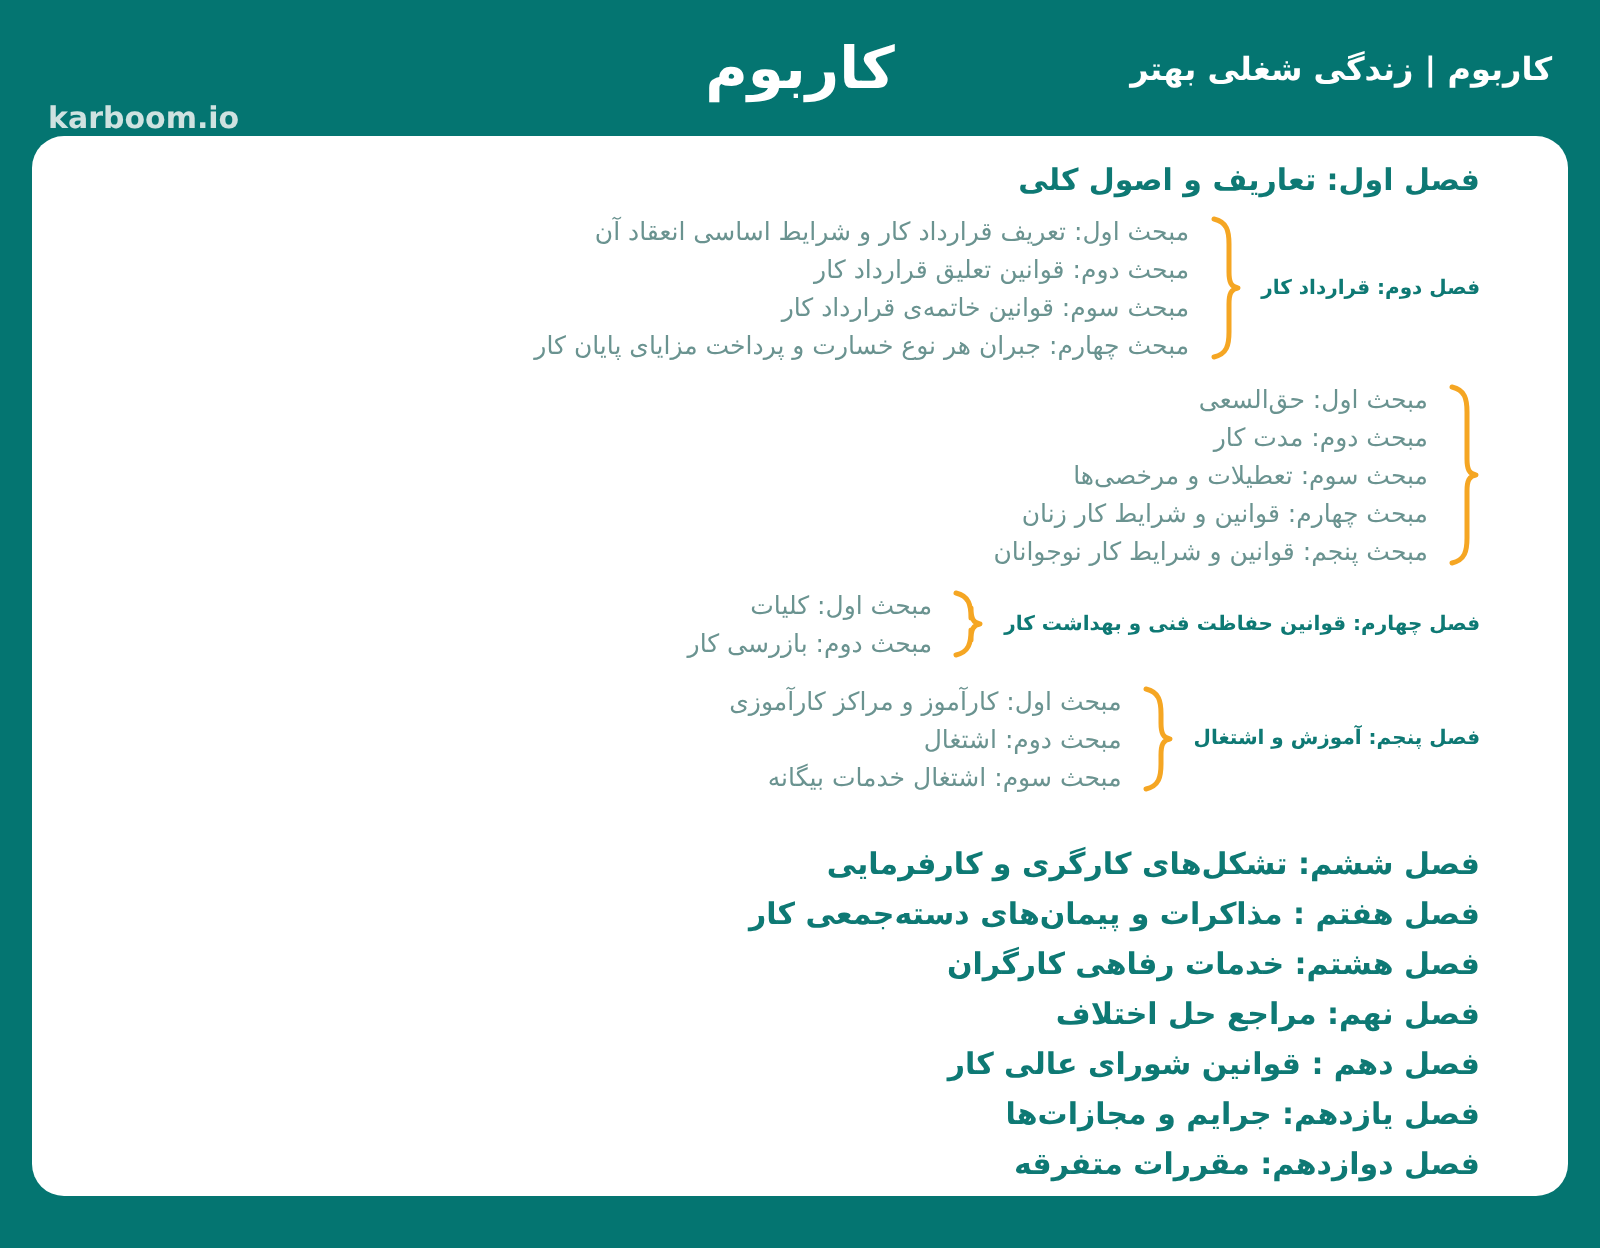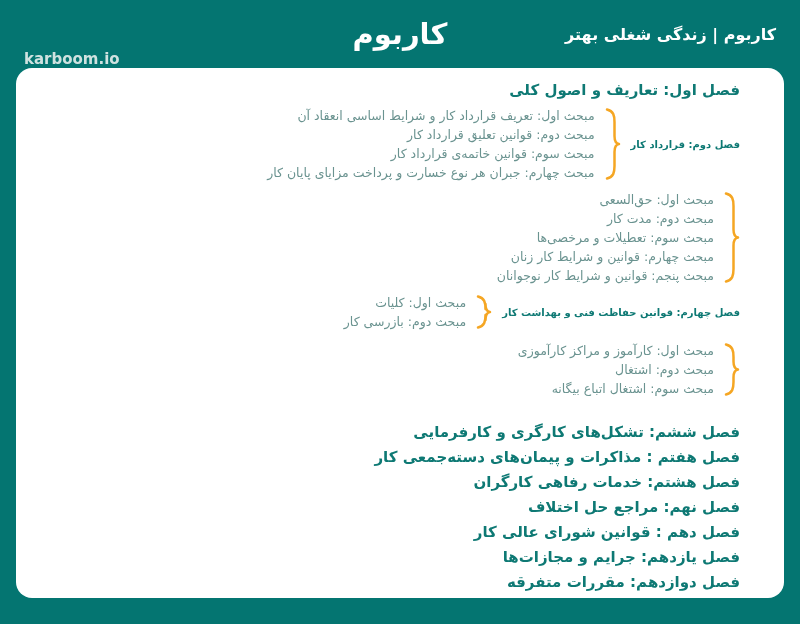--- a/index.html
+++ b/index.html
@@ -139,27 +139,28 @@
         <span class="group-title">فصل چهارم: قوانین حفاظت فنی و بهداشت کار</span>
         <svg width="16" height="34" viewBox="0 0 16 34" class="brace">
           <path d="M2 1.5 C8.5 3 9.5 7.5 9.5 14 L9.5 9 C9.5 14 10.5 16.5 14 17 C10.5 17.5 9.5 20 9.5 25 L9.5 20 C9.5 26.5 8.5 31 2 32.5" fill="none" stroke="#F5A623" stroke-width="2.5" stroke-linecap="round" stroke-linejoin="round"></path>
         </svg>
         <div class="topics">
           <div class="topic">مبحث اول: کلیات</div>
           <div class="topic">مبحث دوم: بازرسی کار</div>
         </div>
       </div>
       <div class="chapter-group">
+        <span class="group-title">فصل پنجم: آموزش و اشتغال</span>
         <svg width="16" height="53" viewBox="0 0 16 53" class="brace">
           <path d="M2 1.5 C8.5 3 9.5 7.5 9.5 14 L9.5 18.5 C9.5 23.5 10.5 26 14 26.5 C10.5 27 9.5 29.5 9.5 34.5 L9.5 39 C9.5 45.5 8.5 50 2 51.5" fill="none" stroke="#F5A623" stroke-width="2.5" stroke-linecap="round" stroke-linejoin="round"></path>
         </svg>
         <div class="topics">
           <div class="topic">مبحث اول: کارآموز و مراکز کارآموزی</div>
           <div class="topic">مبحث دوم: اشتغال</div>
-          <div class="topic">مبحث سوم: اشتغال اتباع بیگانه</div>
+          <div class="topic">مبحث سوم: اشتغال خدمات بیگانه</div>
         </div>
       </div>
       <div class="bottom-list">
         <div class="chapter-line">فصل ششم: تشکل‌های کارگری و کارفرمایی</div>
         <div class="chapter-line">فصل هفتم : مذاکرات و پیمان‌های دسته‌جمعی کار</div>
         <div class="chapter-line">فصل هشتم: خدمات رفاهی کارگران</div>
         <div class="chapter-line">فصل نهم: مراجع حل اختلاف</div>
         <div class="chapter-line">فصل دهم : قوانین شورای عالی کار</div>
         <div class="chapter-line">فصل یازدهم: جرایم و مجازات‌ها</div>
         <div class="chapter-line">فصل دوازدهم: مقررات متفرقه</div>

